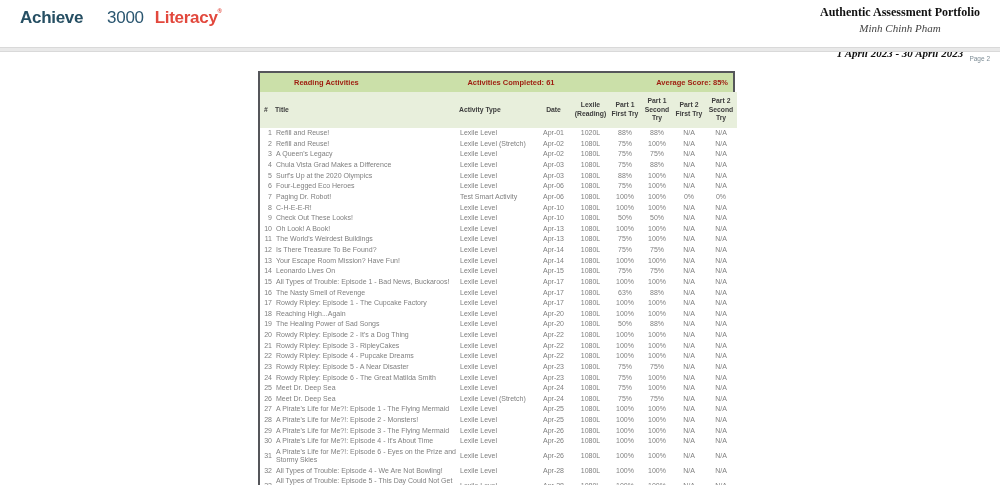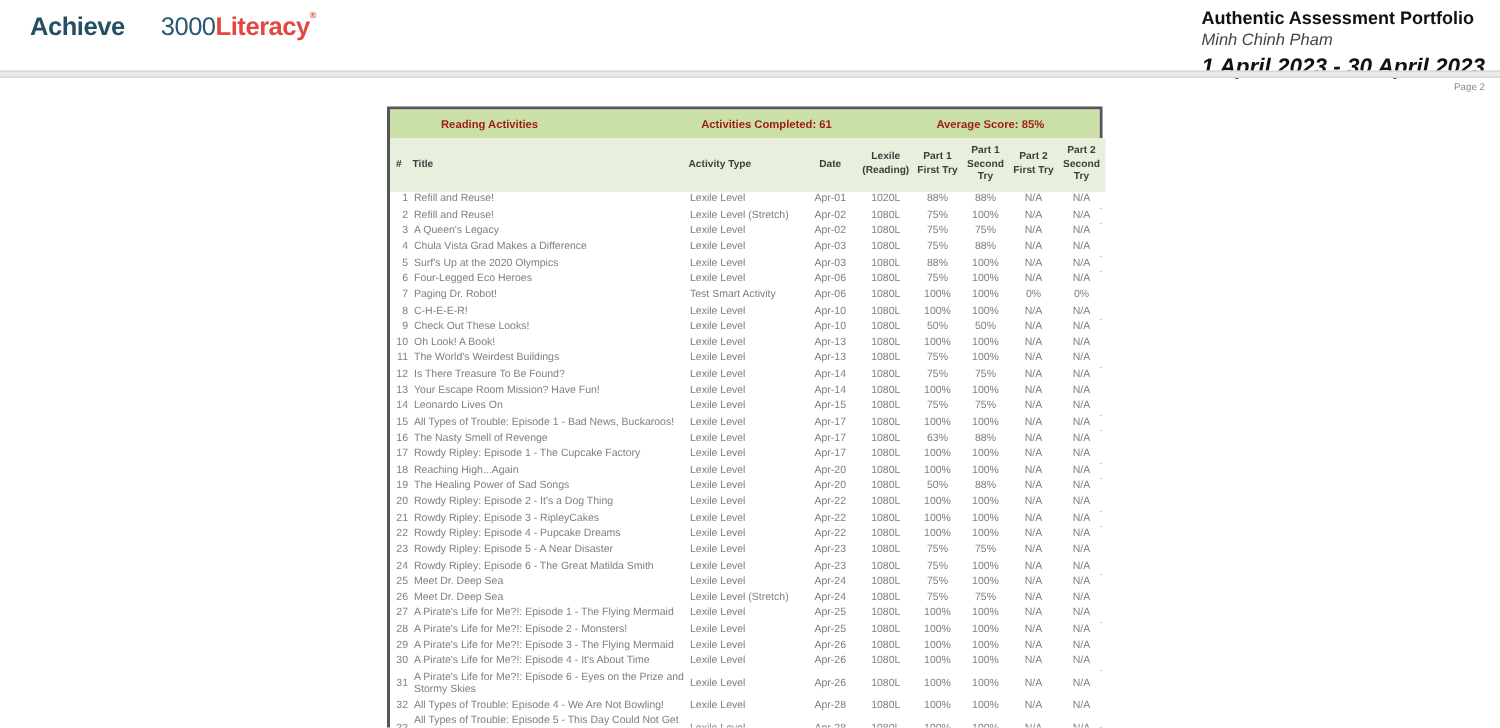--- a/index.html
+++ b/index.html
@@ -11,46 +11,46 @@
     overflow: hidden;
   }
   
   .logo {
     position: absolute; left: 8px; top: 8px;
     font-size: 17px; font-weight: bold; letter-spacing: -0.3px;
     white-space: nowrap;
   }
   .logo-achieve { color: #264f63; margin-left: 12px; }
   .logo-3000 { color: #2a5670; font-weight: normal; padding-left: 24px; }
-  .logo-literacy { color: #e2483d; margin-left: 0; }
+  .logo-literacy { color: #e2483d; margin-left: 11px; }
   .logo-tm { color: #e2483d; font-size: 6px; vertical-align: top; }
-  .header-right { position: absolute; right: 10px; top: 5px; text-align: left; }
+  .header-right { position: absolute; right: 20px; top: 5px; text-align: center; font-family: Liberation Serif, serif; }
   .report-title { font-size: 12px; font-weight: bold; color: #111; }
   .student-name { font-size: 11px; font-style: italic; color: #444; margin-top: 2px; }
-  .date-range { font-size: 15px; font-weight: bold; font-style: italic; color: #111; margin-top: 3px; }
+  .date-range { font-size: 11px; font-weight: bold; font-style: italic; color: #111; margin-top: 13px; }
   .divider {
     position: absolute; left: 0; top: 47px; width: 1000px; height: 5px;
     background: #e9e9e9; border-top: 1px solid #d9d9d9; border-bottom: 1px solid #d9d9d9;
   }
   .page-number { position: absolute; right: 10px; top: 55px; font-size: 6.5px; color: #7e8d96; }
 
   
   .report-table-container {
     position: absolute; left: 258px; top: 71px; width: 477px;
     border: 2px solid #55565a; background: #fff;
   }
   .title-band {
     display: flex; align-items: center;
     background: #cbe0a9; color: #9e1c0f;
     font-size: 7.5px; font-weight: bold;
     padding: 5px 5px;
   }
   .title-band .tb-left  { flex: 1; text-align: left; padding-left: 29px; }
   .title-band .tb-mid   { flex: 1.2; text-align: center; }
-  .title-band .tb-right { flex: 1; text-align: center; }
+  .title-band .tb-right { flex: 1; text-align: right; }
 
   table { width: 100%; border-collapse: collapse; table-layout: fixed; }
   thead th {
     background: #e8efdc; color: #3d3d3d;
     font-size: 6.8px; font-weight: bold; line-height: 1.3;
     vertical-align: middle; text-align: center;
     padding: 3px 1px; height: 36px;
   }
   thead th.col-0, thead th.col-1, thead th.col-2 { text-align: left; }
   thead th.col-0 { padding-left: 4px; }

